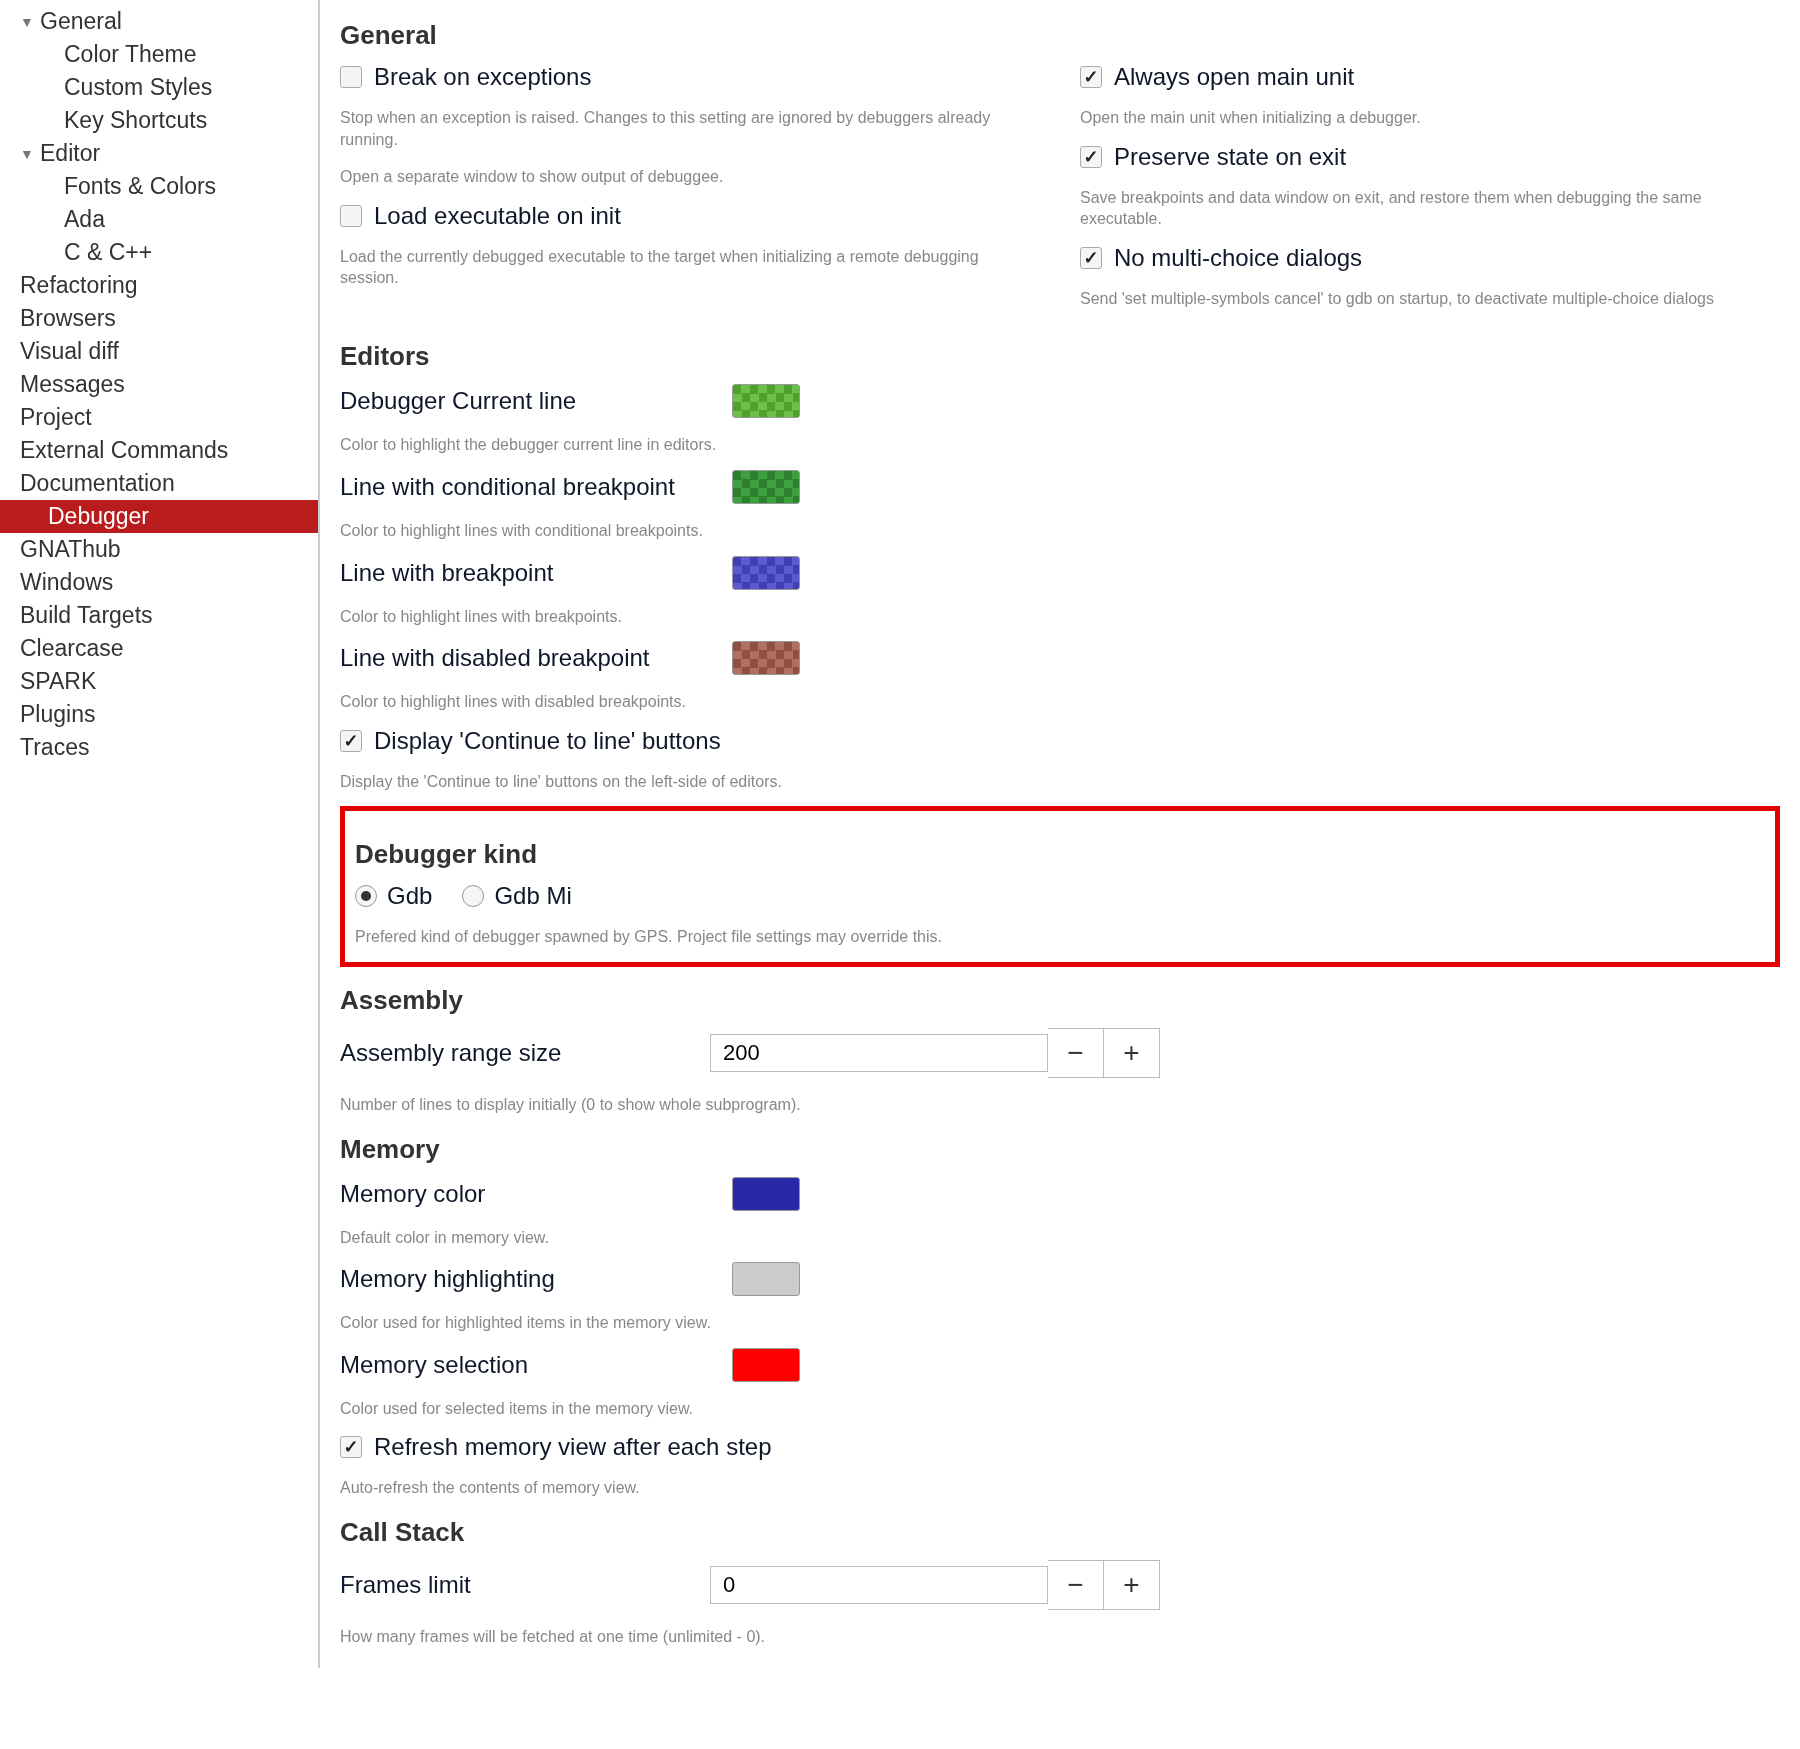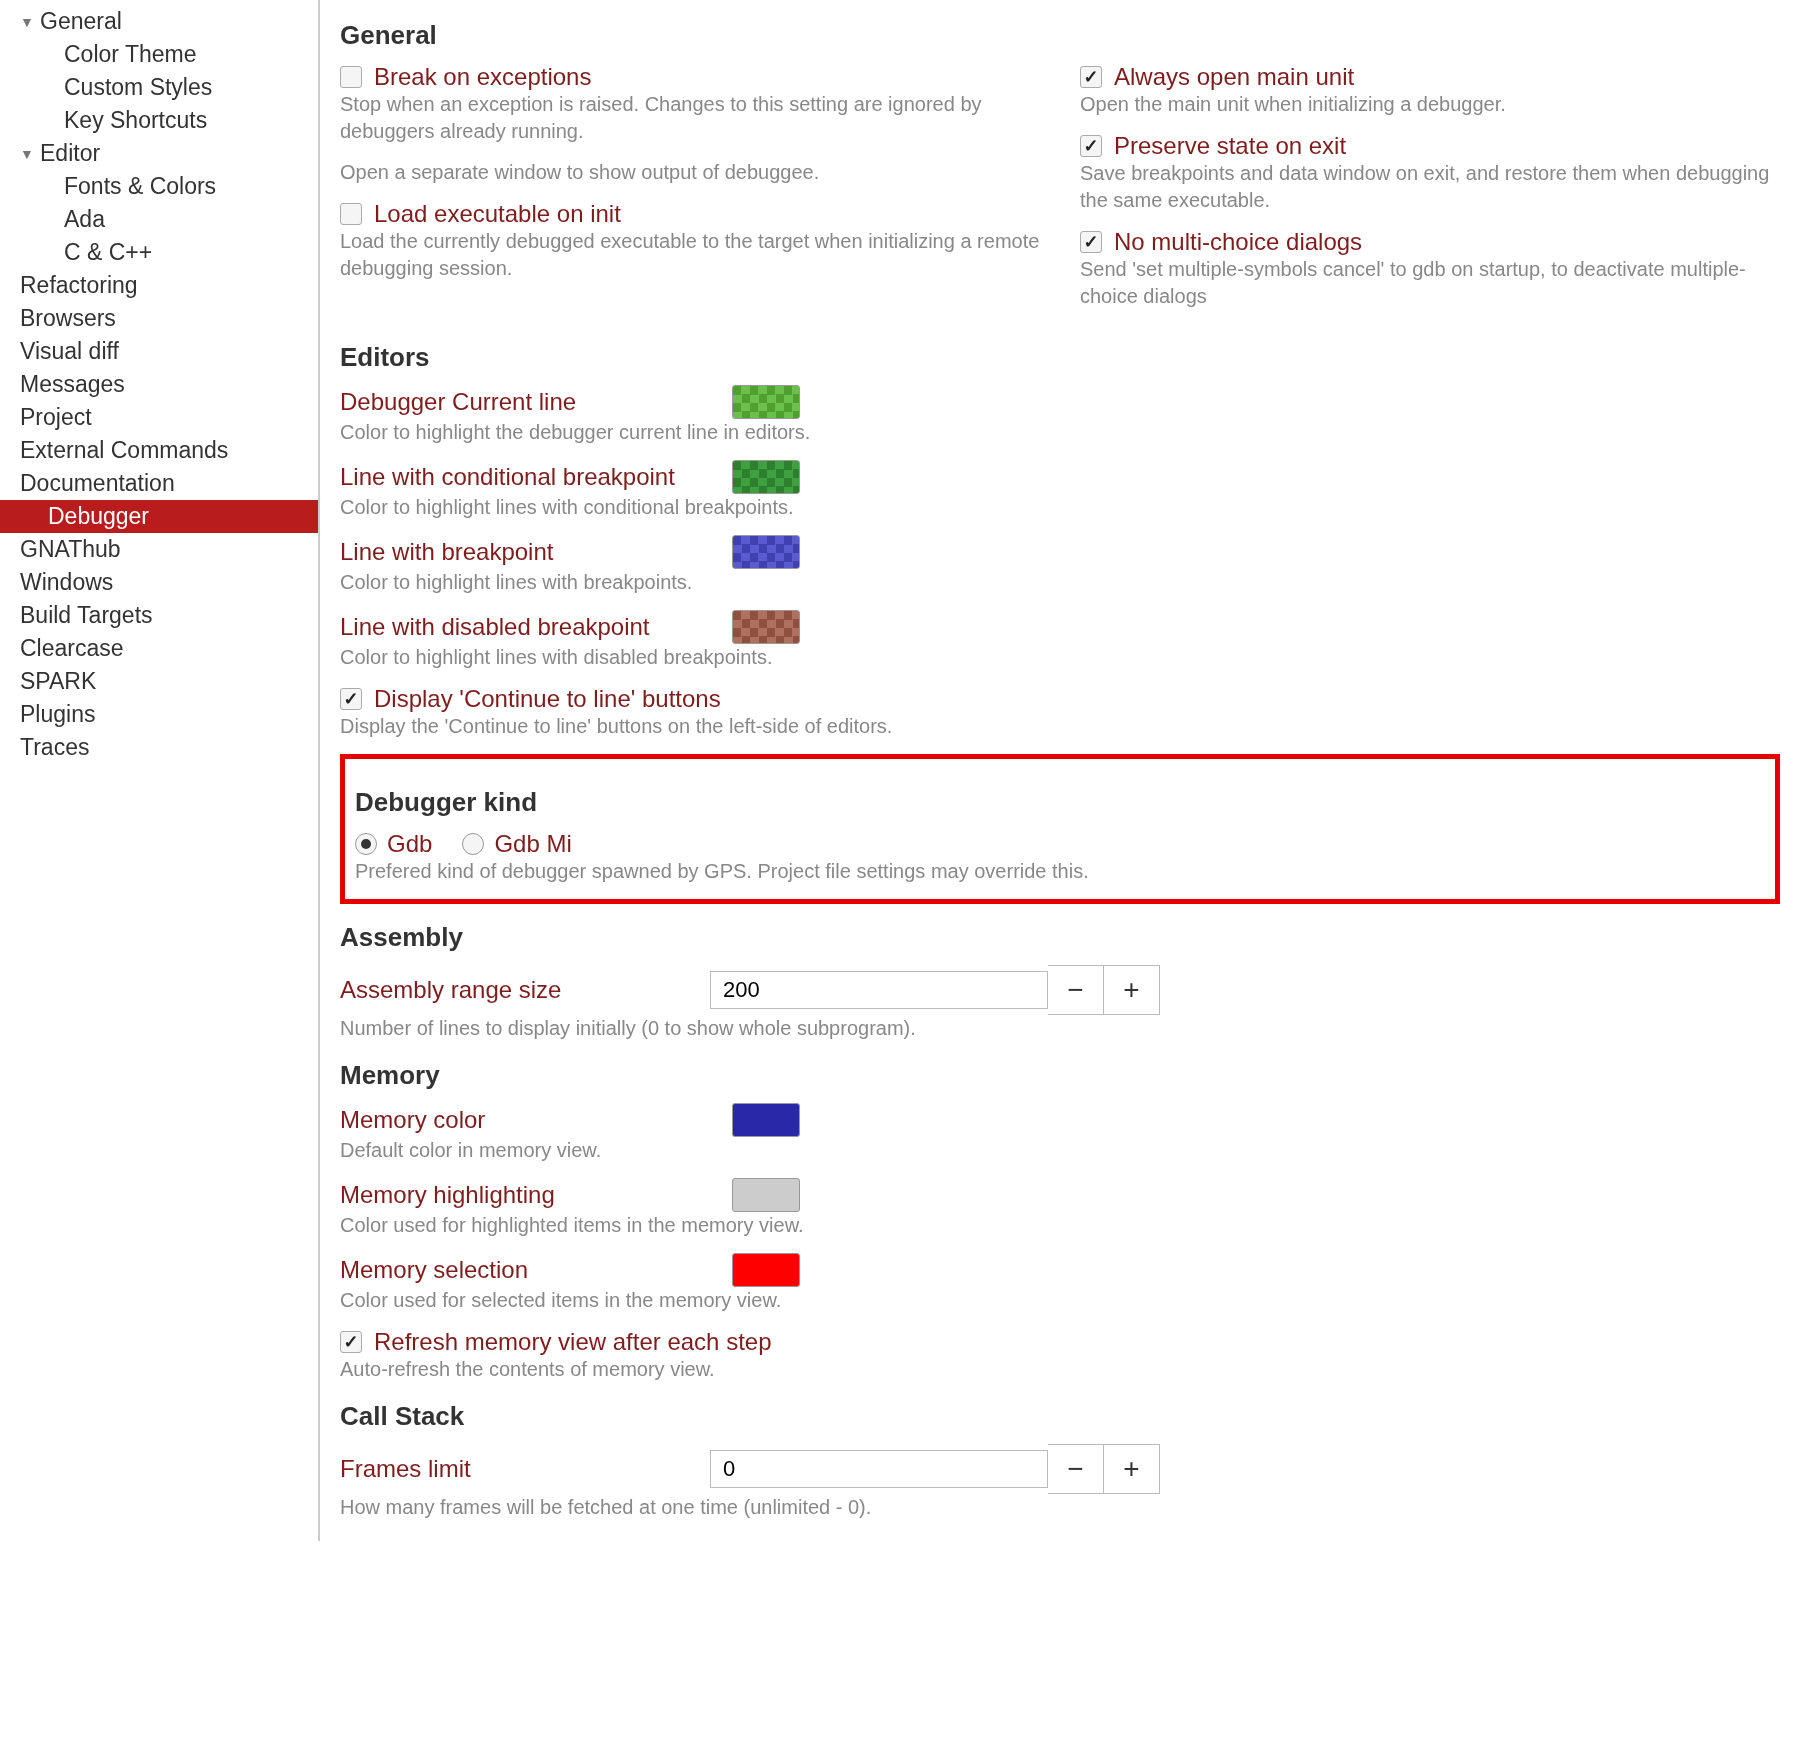--- a/index.html
+++ b/index.html
@@ -10,24 +10,24 @@
 .sidebar-item.level2 { padding-left: 64px; }
 .sidebar-item.selected { background: #b91c1c; color: #fff; padding-left: 48px; }
 .tree-arrow { display:inline-block; width:14px; font-size:14px; color:#777; margin-right:6px; }
 .main { flex: 1; padding: 20px 20px 20px 20px; position: relative; }
 .section-h { font-weight: bold; font-size: 26px; color: #333; margin-top: 18px; margin-bottom: 12px; }
 .section-h.first { margin-top: 0; }
 .two-col { display:flex; gap:40px; }
 .two-col .col { flex:1; }
 .setting { margin-bottom: 10px; }
 .setting-row { display:flex; align-items:center; gap:12px; }
-.desc { color: #888; font-size: 20px; margin-top: 0; margin-bottom: 14px; line-height:1.35; }
+.desc { color: #888; font-size: 16px; margin-top: 16px; margin-bottom: 14px; line-height:1.35; }
 .cb { width:22px; height:22px; border:1px solid #aaa; border-radius:3px; display:inline-flex; align-items:center; justify-content:center; flex-shrink:0; cursor:pointer; background:#f5f5f5; }
 .cb.checked::after { content:"✓"; font-size:18px; font-weight:bold; color:#222; }
-.label { font-size: 24px; color:#7f1d1d; }
+.label { font-size: 24px; color:#0f172a; }
 .color-swatch { width:68px; height:34px; border:1px solid #999; border-radius:3px; display:inline-block; margin-left:auto; flex-shrink:0; }
 .color-row { display:flex; align-items:center; width:460px; }
 .radio { width:22px; height:22px; border:1px solid #999; border-radius:50%; display:inline-flex; align-items:center; justify-content:center; cursor:pointer; background:#f5f5f5; flex-shrink:0; }
 .radio.checked::after { content:""; width:10px; height:10px; border-radius:50%; background:#333; }
 .radio-group { display:flex; gap:30px; align-items:center; margin-top:8px; }
 .radio-option { display:flex; align-items:center; gap:10px; }
 .highlight-box { border:5px solid #e60000; padding:28px 10px 10px 10px; margin-top:10px; margin-bottom:10px; }
 .spin-row { display:flex; align-items:center; width:820px; }
 .spin-label { width:370px; }
 .spin-input { flex:1; height:38px; border:1px solid #bbb; padding:0 12px; font-size:22px; }

